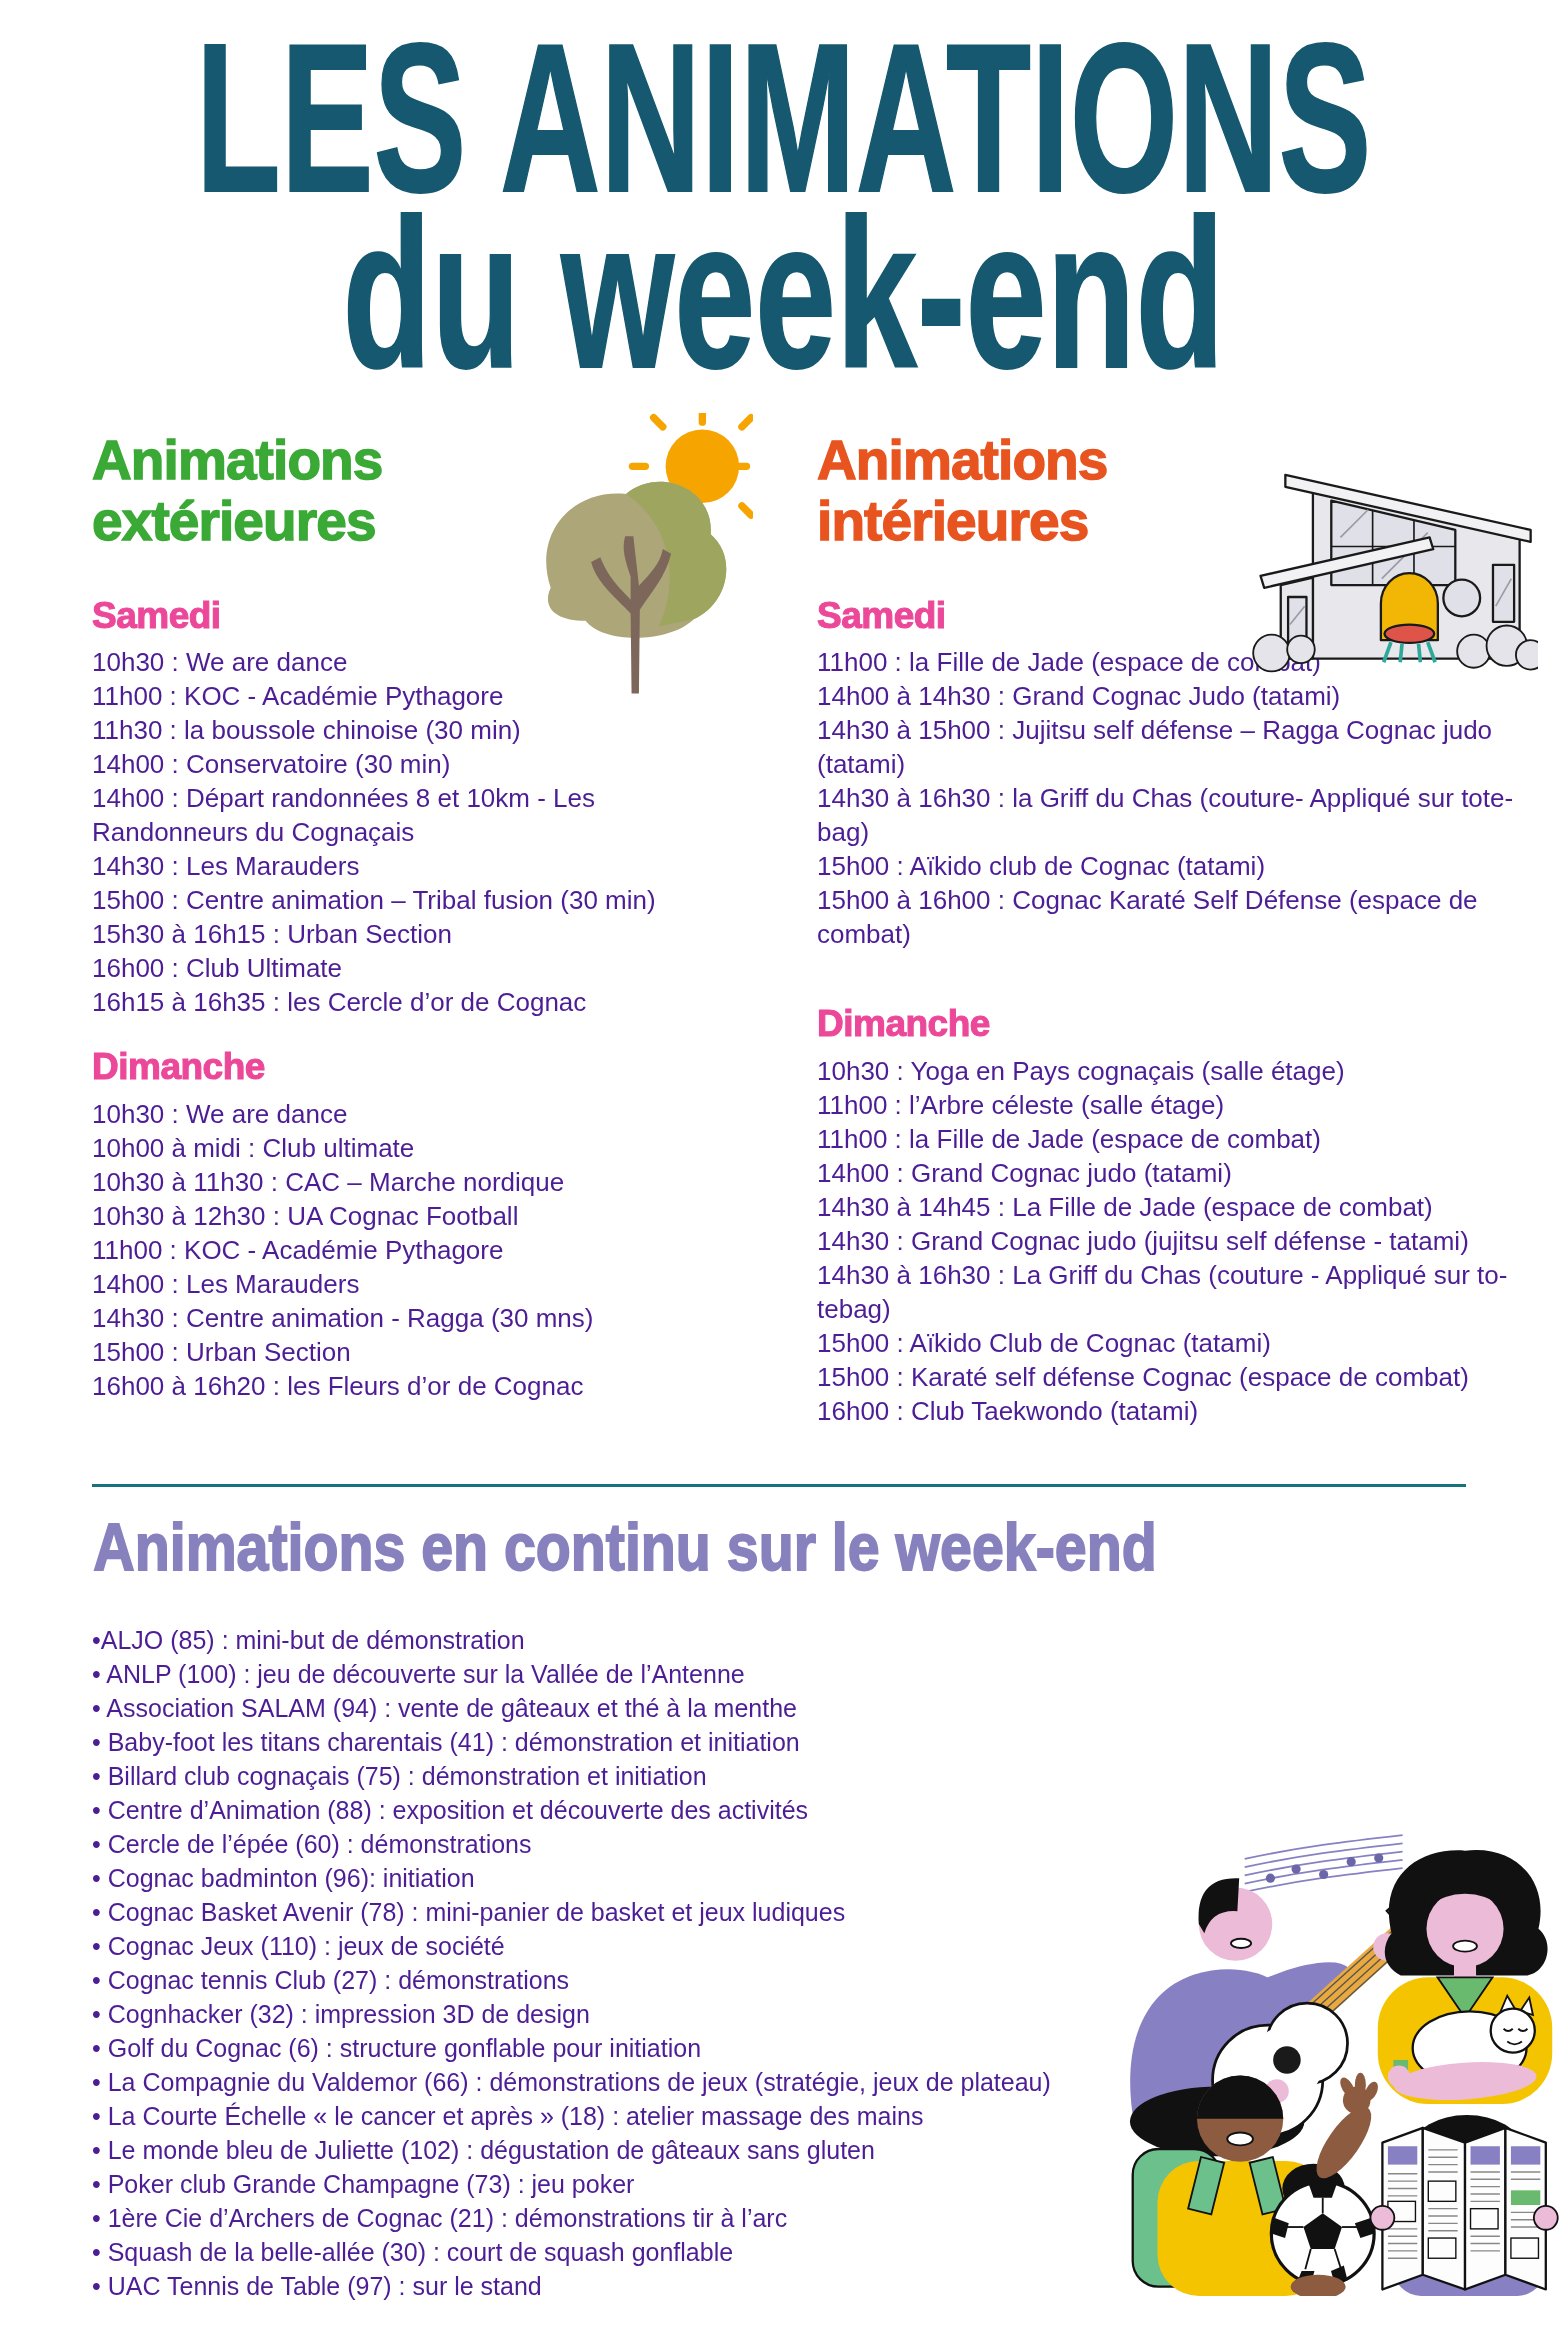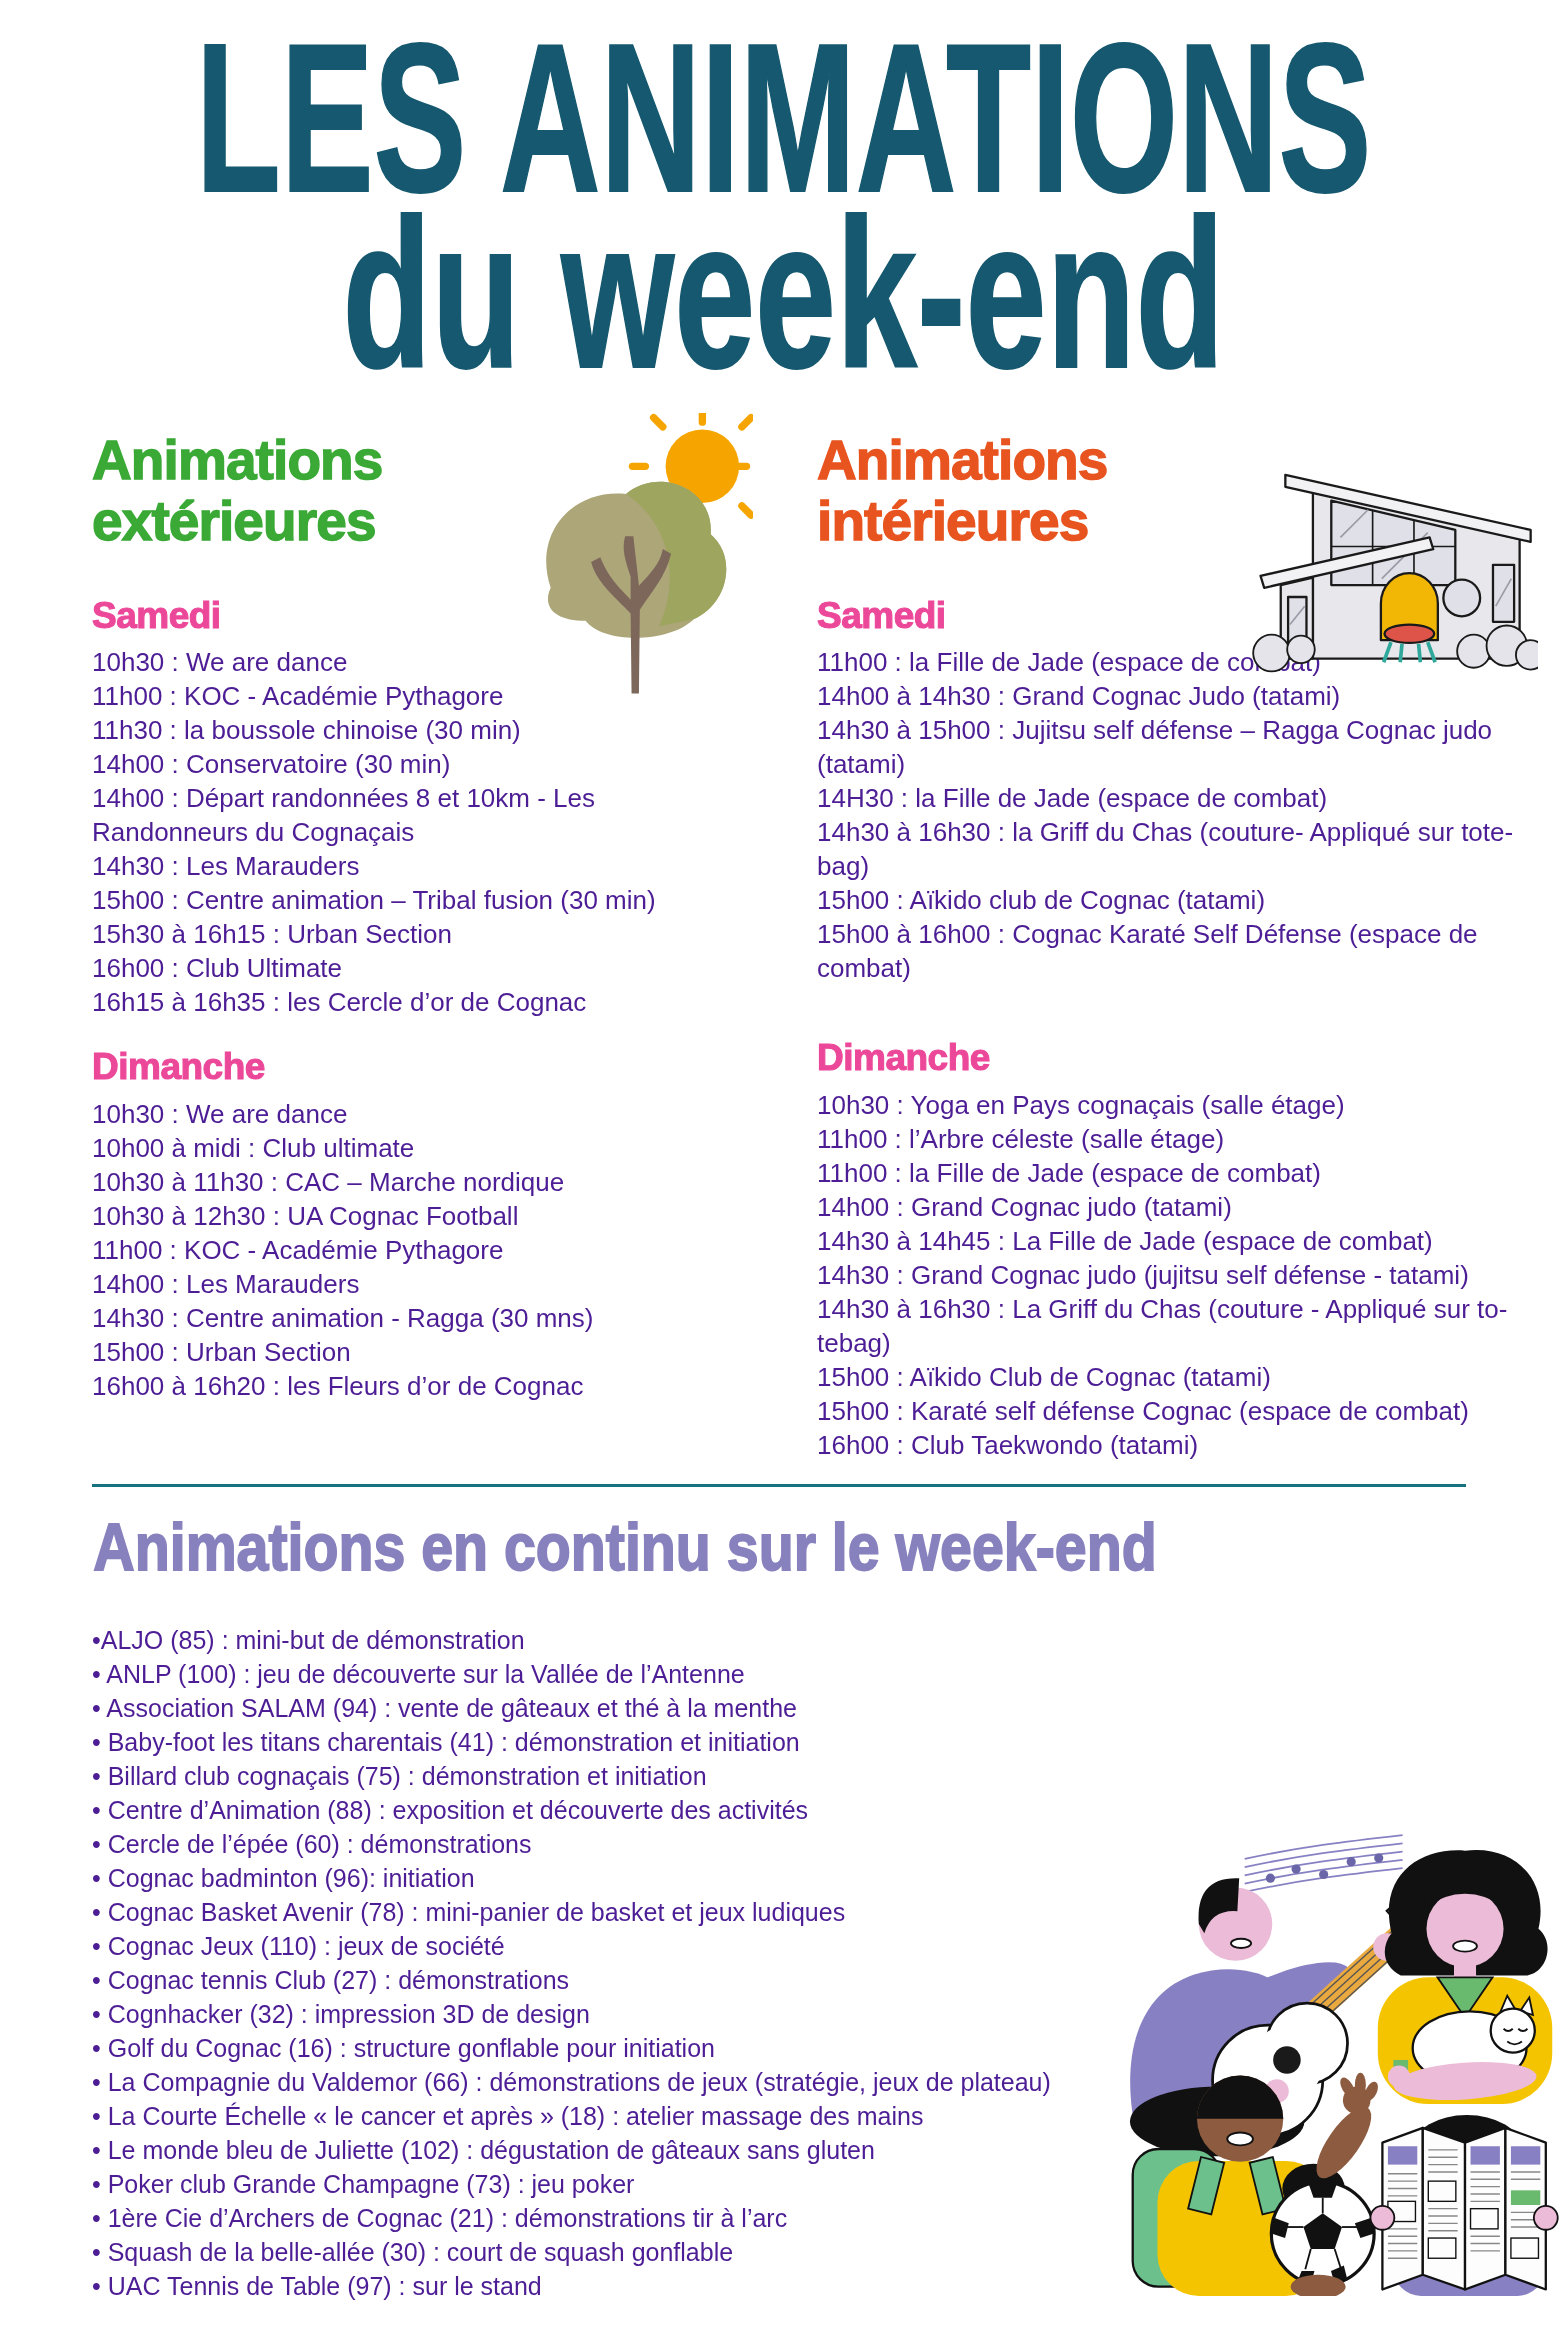--- a/index.html
+++ b/index.html
@@ -79,21 +79,20 @@
     <div class="heading orange">
       <span>Animations</span><br>
       <span>intérieures</span>
     </div>
     <div class="day">Samedi</div>
     <div class="list">
 
     <div class="li">11h00 : la Fille de Jade (espace de combat)</div>
         <div class="li">14h00 à 14h30 : Grand Cognac Judo (tatami)</div>
         <div class="li">14h30 à 15h00  : Jujitsu self défense – Ragga Cognac judo (tatami)</div>
-        <div class="li">14H30 : la Fille de Jade (espace de combat)</div>
         <div class="li">14h30 à 16h30 : la Griff du Chas (couture- Appliqué sur tote-bag)</div>
         <div class="li">15h00 : Aïkido club de Cognac (tatami)</div>
         <div class="li">15h00 à 16h00 : Cognac Karaté Self Défense (espace de combat)</div>
       </div>
     <div class="day second">Dimanche</div>
     <div class="list">
 
     <div class="li">10h30 : Yoga en Pays cognaçais (salle étage)</div>
         <div class="li">11h00 : l’Arbre céleste (salle étage)</div>
         <div class="li">11h00 : la Fille de Jade (espace de combat)</div>
@@ -180,21 +179,21 @@
         <div class="li">• Association SALAM (94) : vente de gâteaux et thé à la menthe</div>
         <div class="li">• Baby-foot les titans charentais (41) : démonstration et initiation</div>
         <div class="li">• Billard club cognaçais (75) : démonstration et initiation</div>
         <div class="li">• Centre d’Animation (88) : exposition et découverte des activités</div>
         <div class="li">• Cercle de l’épée (60) : démonstrations</div>
         <div class="li">• Cognac badminton (96): initiation</div>
         <div class="li">• Cognac Basket Avenir (78) : mini-panier de basket et jeux ludiques</div>
         <div class="li">• Cognac Jeux (110) : jeux de société</div>
         <div class="li">• Cognac tennis Club (27) : démonstrations</div>
         <div class="li">• Cognhacker (32) : impression 3D de design</div>
-        <div class="li">• Golf du Cognac (16) : structure gonflable pour initiation</div>
+        <div class="li">• Golf du Cognac (6) : structure gonflable pour initiation</div>
         <div class="li">• La Compagnie du Valdemor (66) : démonstrations de jeux (stratégie, jeux de plateau)</div>
         <div class="li">• La Courte Échelle « le cancer et après » (18) : atelier massage des mains</div>
         <div class="li">• Le monde bleu de Juliette (102) : dégustation de gâteaux sans gluten</div>
         <div class="li">• Poker club Grande Champagne (73) : jeu poker</div>
         <div class="li">• 1ère Cie d’Archers de Cognac (21) : démonstrations tir à l’arc</div>
         <div class="li">• Squash de la belle-allée (30) : court de squash gonflable</div>
         <div class="li">• UAC Tennis de Table (97) : sur le stand</div>
       </div>
   </section>
 

